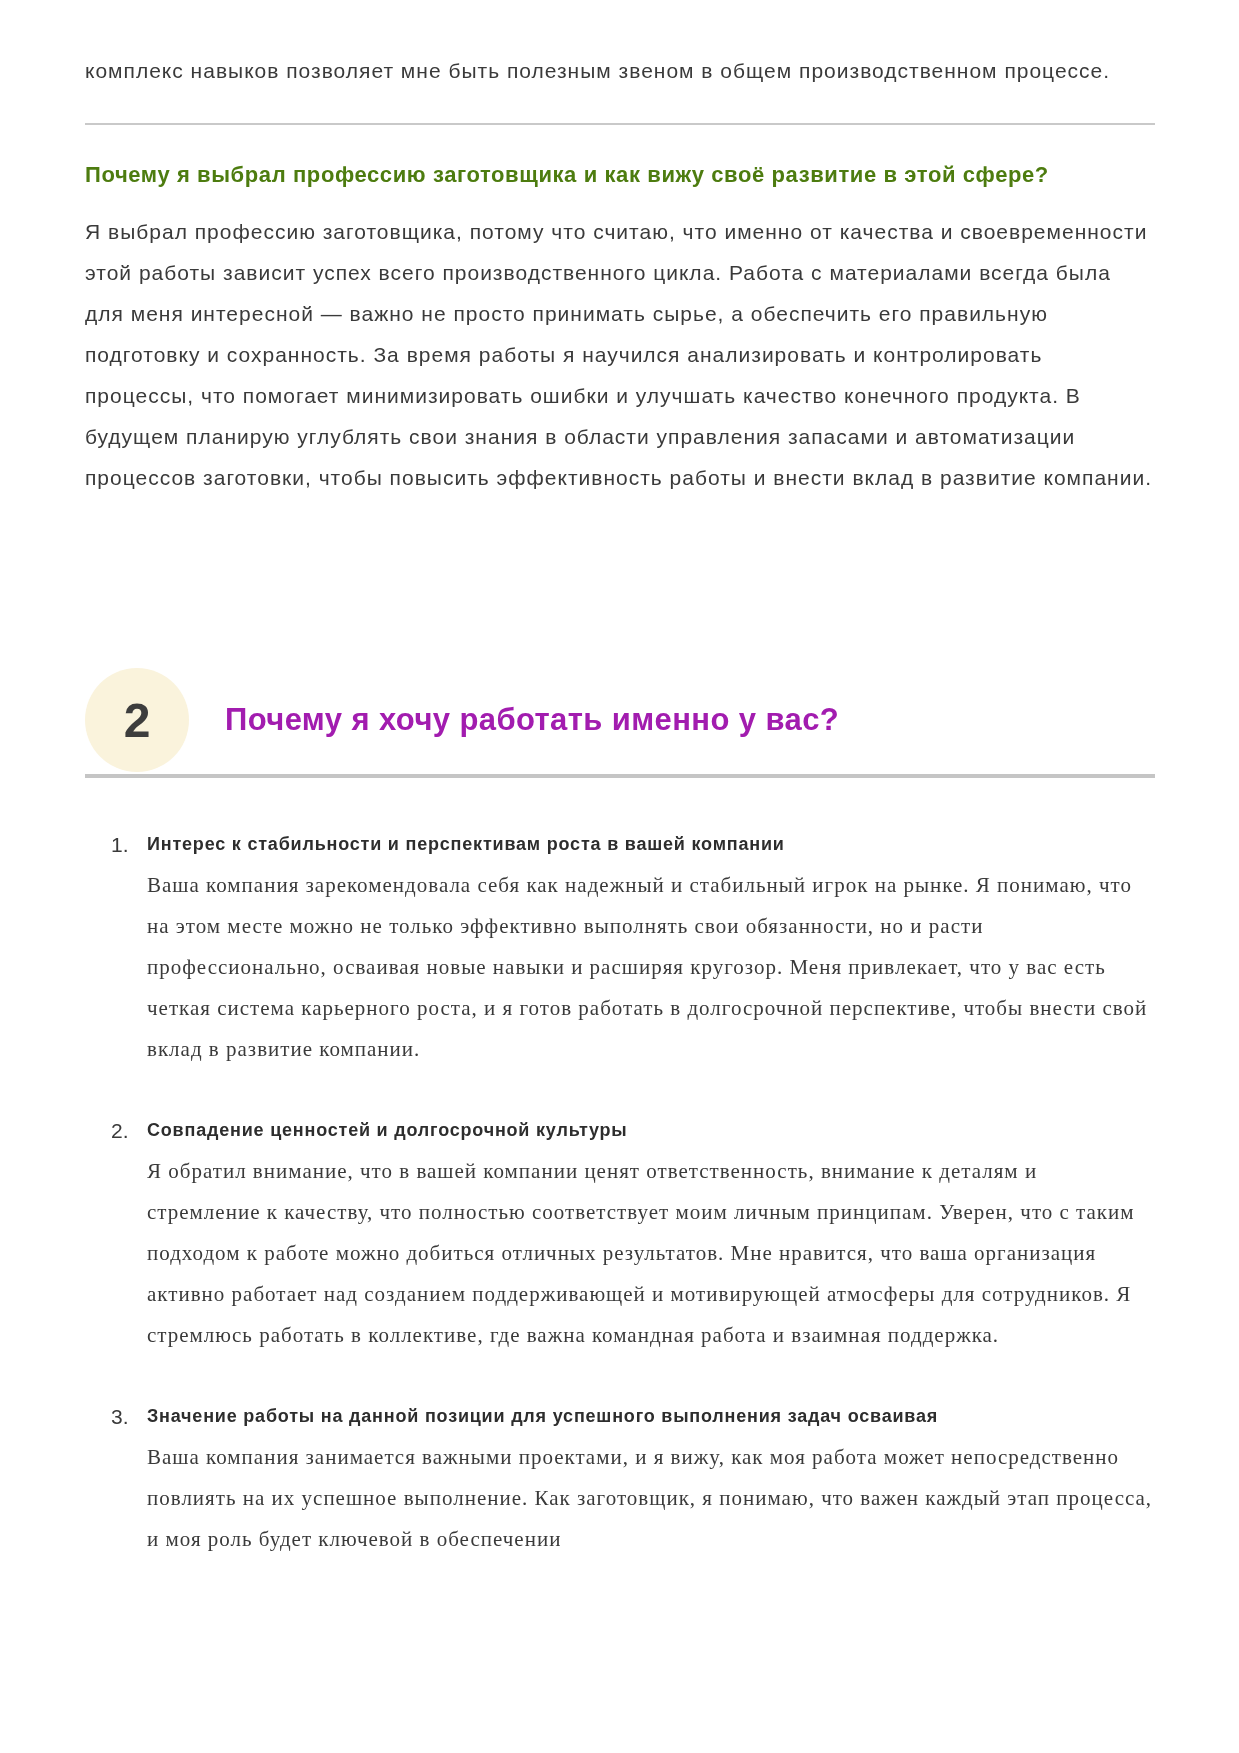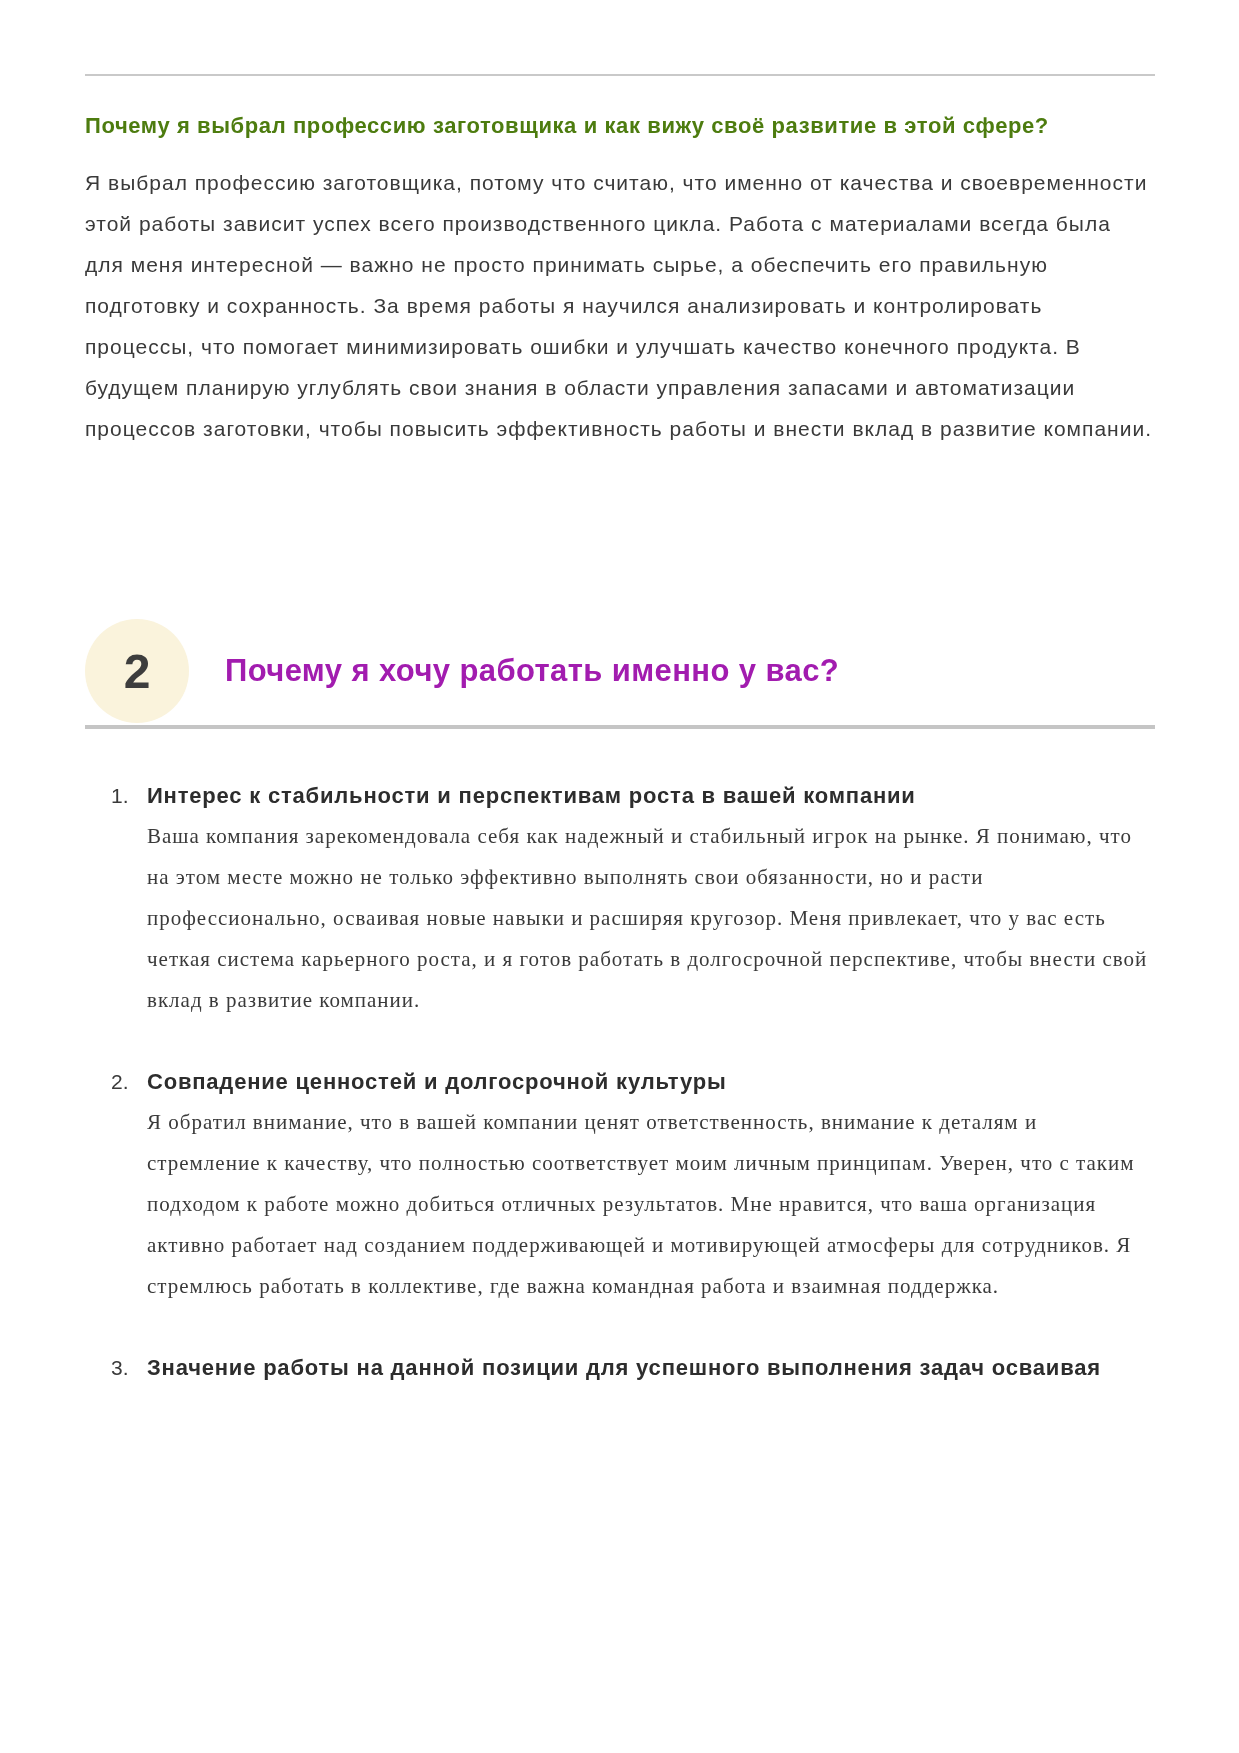--- a/index.html
+++ b/index.html
@@ -79,33 +79,34 @@
   .list-item + .list-item { margin-top: 40px; }
   .item-number {
     position: absolute;
     left: 26px;
     top: 0;
     font-size: 21px;
     line-height: 41px;
     color: #3a3a3a;
   }
   .item-title {
-    font-size: 22px;
+    font-size: 18px;
     line-height: 41px;
     letter-spacing: 0.8px;
     font-weight: bold;
     color: #2d2d2d;
   }
   .item-body { margin-top: 0; font-family: Liberation Serif, serif; }
 </style>
 </head>
 <body>
 
 <div class="page">
 
+  <p class="body-text intro">комплекс навыков позволяет мне быть полезным звеном в общем производственном процессе.</p>
 
   <hr class="divider">
 
   <h3 class="question-heading">Почему я выбрал профессию заготовщика и как вижу своё развитие в этой сфере?</h3>
 
   <p class="body-text question-body">Я выбрал профессию заготовщика, потому что считаю, что именно от качества и своевременности этой работы зависит успех всего производственного цикла. Работа с материалами всегда была для меня интересной — важно не просто принимать сырье, а обеспечить его правильную подготовку и сохранность. За время работы я научился анализировать и контролировать процессы, что помогает минимизировать ошибки и улучшать качество конечного продукта. В будущем планирую углублять свои знания в области управления запасами и автоматизации процессов заготовки, чтобы повысить эффективность работы и внести вклад в развитие компании.</p>
 
   <div class="page-break-gap"></div>
 
   <div class="section-header">
@@ -127,17 +128,18 @@
 
     <div class="list-item">
       <span class="item-number">2.</span>
       <div class="item-title">Совпадение ценностей и долгосрочной культуры</div>
       <p class="body-text item-body">Я обратил внимание, что в вашей компании ценят ответственность, внимание к деталям и стремление к качеству, что полностью соответствует моим личным принципам. Уверен, что с таким подходом к работе можно добиться отличных результатов. Мне нравится, что ваша организация активно работает над созданием поддерживающей и мотивирующей атмосферы для сотрудников. Я стремлюсь работать в коллективе, где важна командная работа и взаимная поддержка.</p>
     </div>
 
     <div class="list-item">
       <span class="item-number">3.</span>
       <div class="item-title">Значение работы на данной позиции для успешного выполнения задач осваивая</div>
+      <p class="body-text item-body">Ваша компания занимается важными проектами, и я вижу, как моя работа может непосредственно повлиять на их успешное выполнение. Как заготовщик, я понимаю, что важен каждый этап процесса, и моя роль будет ключевой в обеспечении</p>
     </div>
 
   </div>
 
 </div>
 
 </body></html>

